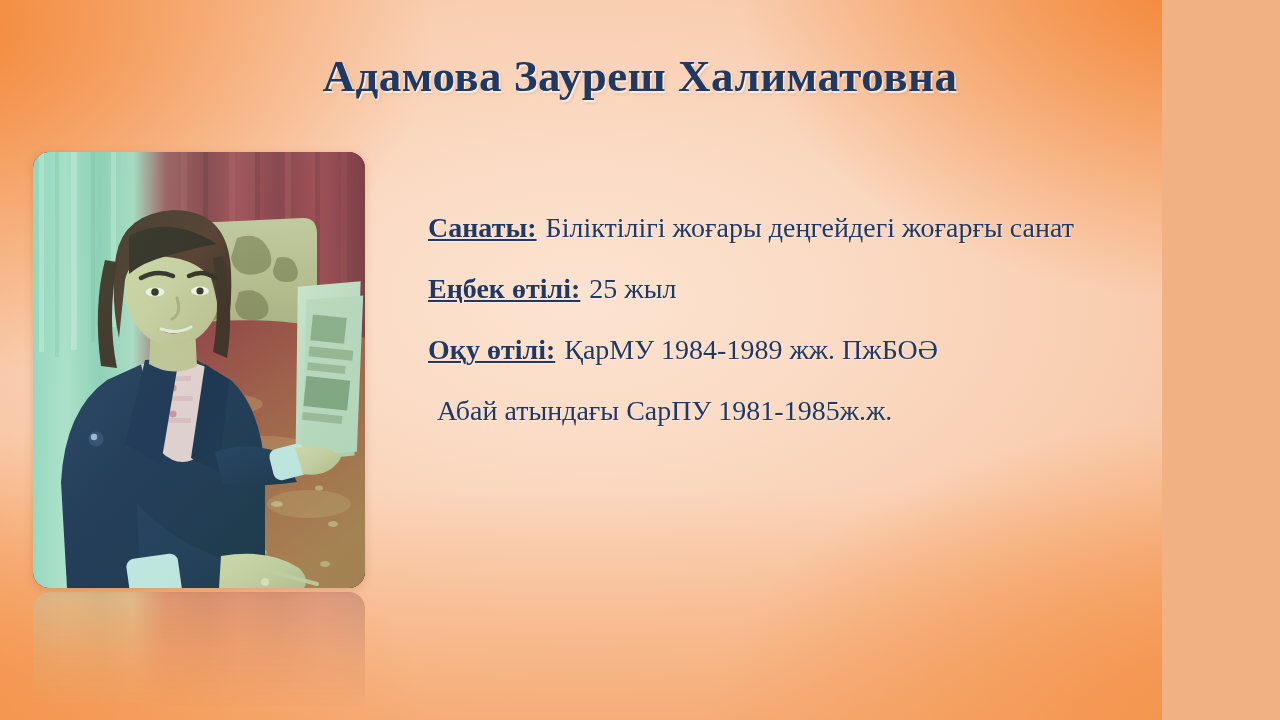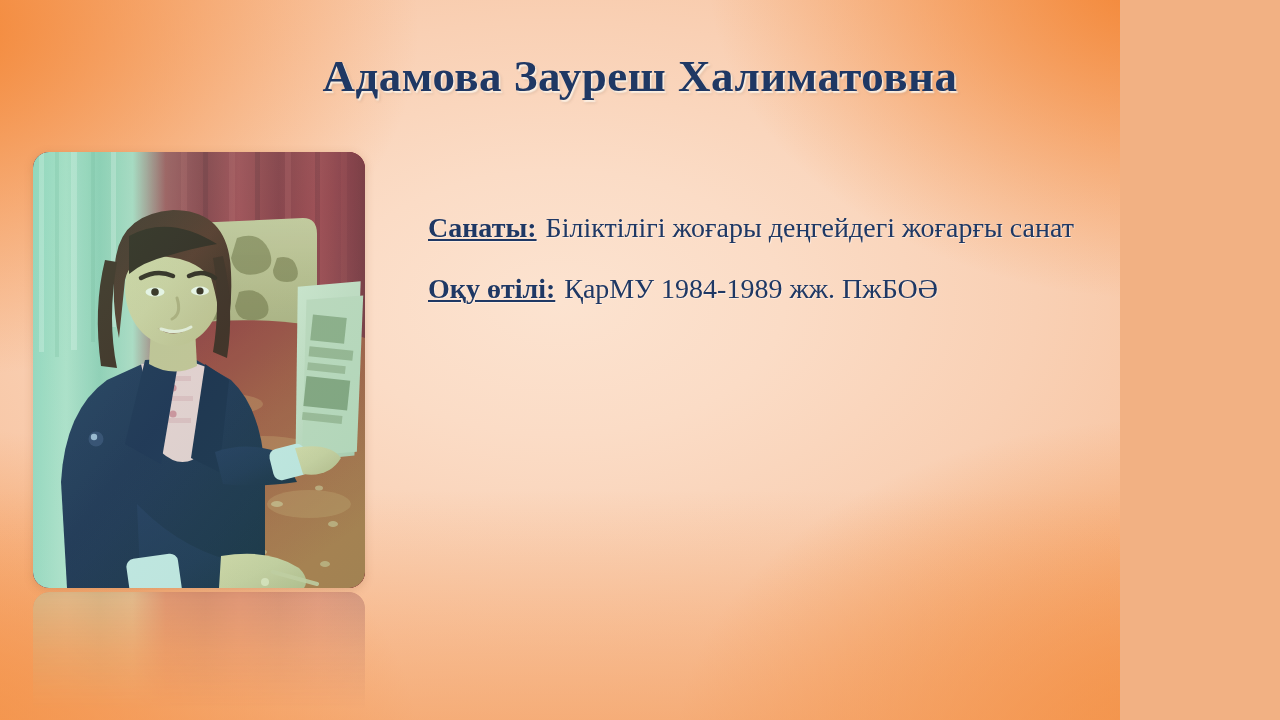--- a/index.html
+++ b/index.html
@@ -16,20 +16,21 @@
     background: #f2b183;
   }
 
   
   .slide {
     position: relative;
     width: 1120px;
     height: 720px;
     overflow: hidden;
     background: #f4a460;
+    padding-left: 42px;
   }
 
   
   .bg-base {
     position: absolute;
     inset: 0;
     background:
       radial-gradient(125% 115% at 50% 42%,
         #fce3d0 0%,
         #fbdcc6 16%,
@@ -367,22 +368,26 @@
       </div>
     </div>
   </div>
 
   <div class="info">
 
     <div class="info-line">
       <span class="info-label">Санаты:</span><span class="info-value">Біліктілігі жоғары деңгейдегі жоғарғы санат</span>
     </div>
 
+    <div class="info-line">
+      <span class="info-label">Еңбек өтілі:</span><span class="info-value">25 жыл</span>
+    </div>
 
 
     <div class="info-line">
       <span class="info-label">Оқу өтілі:</span><span class="info-value">ҚарМУ 1984-1989 жж. ПжБОӘ</span>
     </div>
 
+    <div class="info-line continuation">Абай атындағы СарПУ 1981-1985ж.ж.</div>
 
   </div>
 
 </div>
 
 </body></html>

